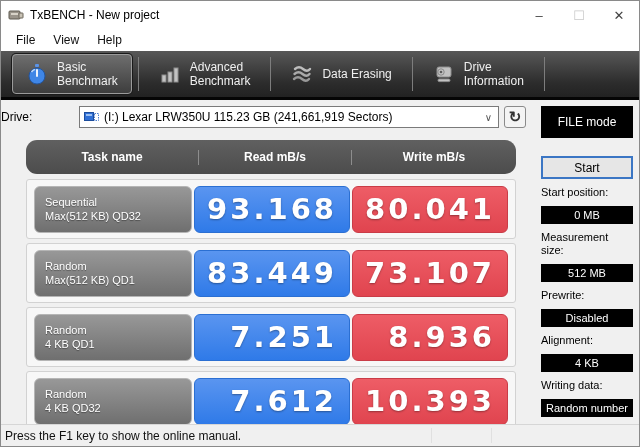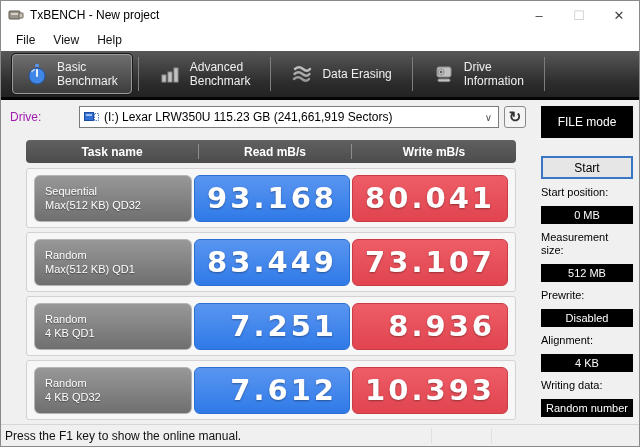--- a/index.html
+++ b/index.html
@@ -24,33 +24,33 @@
              border-bottom:3px solid #050505; display:flex; align-items:center; padding-left:11px; }
   .tab { display:flex; align-items:center; gap:9px; height:40px; padding:0 13px;
          border-radius:4px; border:1px solid transparent; }
   .tab.selected { background:linear-gradient(#6e6e6e,#3d3d3d); border:1px solid #9b9b9b;
                   box-shadow:0 0 0 1px #1a1a1a; }
   .tab-label { font-size:12px; line-height:1.2; color:#f0f0f0; white-space:pre-line; }
   .tab-sep { width:1px; height:34px; background:#7d7d7d; margin:0 6px; }
   .tab-icon { width:22px; height:22px; flex:0 0 auto; }
   
   .content { position:relative; height:326px; background:#f0f0f0; }
-  .drive-label { position:absolute; left:9px; top:10px; font-size:12px; color:#a21caf; }
+  .drive-label { position:absolute; left:0; top:10px; font-size:12px; color:#000000; }
   .drive-combo { position:absolute; left:78px; top:6px; width:420px; height:22px;
                  background:#fff; border:1px solid #7a7a7a; display:flex; align-items:center;
                  padding:0 4px; }
   .drive-combo .dtext { font-size:12px; color:#000; margin-left:5px; flex:1; white-space:nowrap; overflow:hidden; }
   .chev { font-size:10px; color:#555; margin-right:2px; }
   .refresh-btn { position:absolute; left:503px; top:6px; width:22px; height:22px;
                  background:#f4f4f4; border:1px solid #8a8a8a; border-radius:3px;
                  display:flex; align-items:center; justify-content:center;
                  font-size:15px; font-weight:bold; color:#333; }
   
   .bench { position:absolute; left:25px; top:40px; width:490px; }
-  .bench-header { height:23px; background:linear-gradient(#606060,#4c4c4c); border-radius:4px;
+  .bench-header { height:34px; background:linear-gradient(#606060,#4c4c4c); border-radius:11px;
                   display:flex; align-items:center; color:#fff; font-size:12px; font-weight:bold; }
   .bh-cell { text-align:center; }
   .bh-task { width:172px; } .bh-read { width:152px; } .bh-write { flex:1; }
   .bh-sep { width:1px; height:15px; background:#8d8d8d; }
   .bench-rows { margin-top:5px; display:flex; flex-direction:column; gap:4px; }
   .bench-row { height:60px; background:#f7f7f7; border:1px solid #d2d2d2; border-radius:3px;
                display:flex; align-items:center; padding:0 7px; gap:2px; }
   .pill { height:47px; border-radius:6px; }
   .pill-task { width:158px; background:linear-gradient(#989898,#6f6f6f);
                border:1px solid #b5b5b5; color:#fff; font-size:11px; line-height:1.3;

